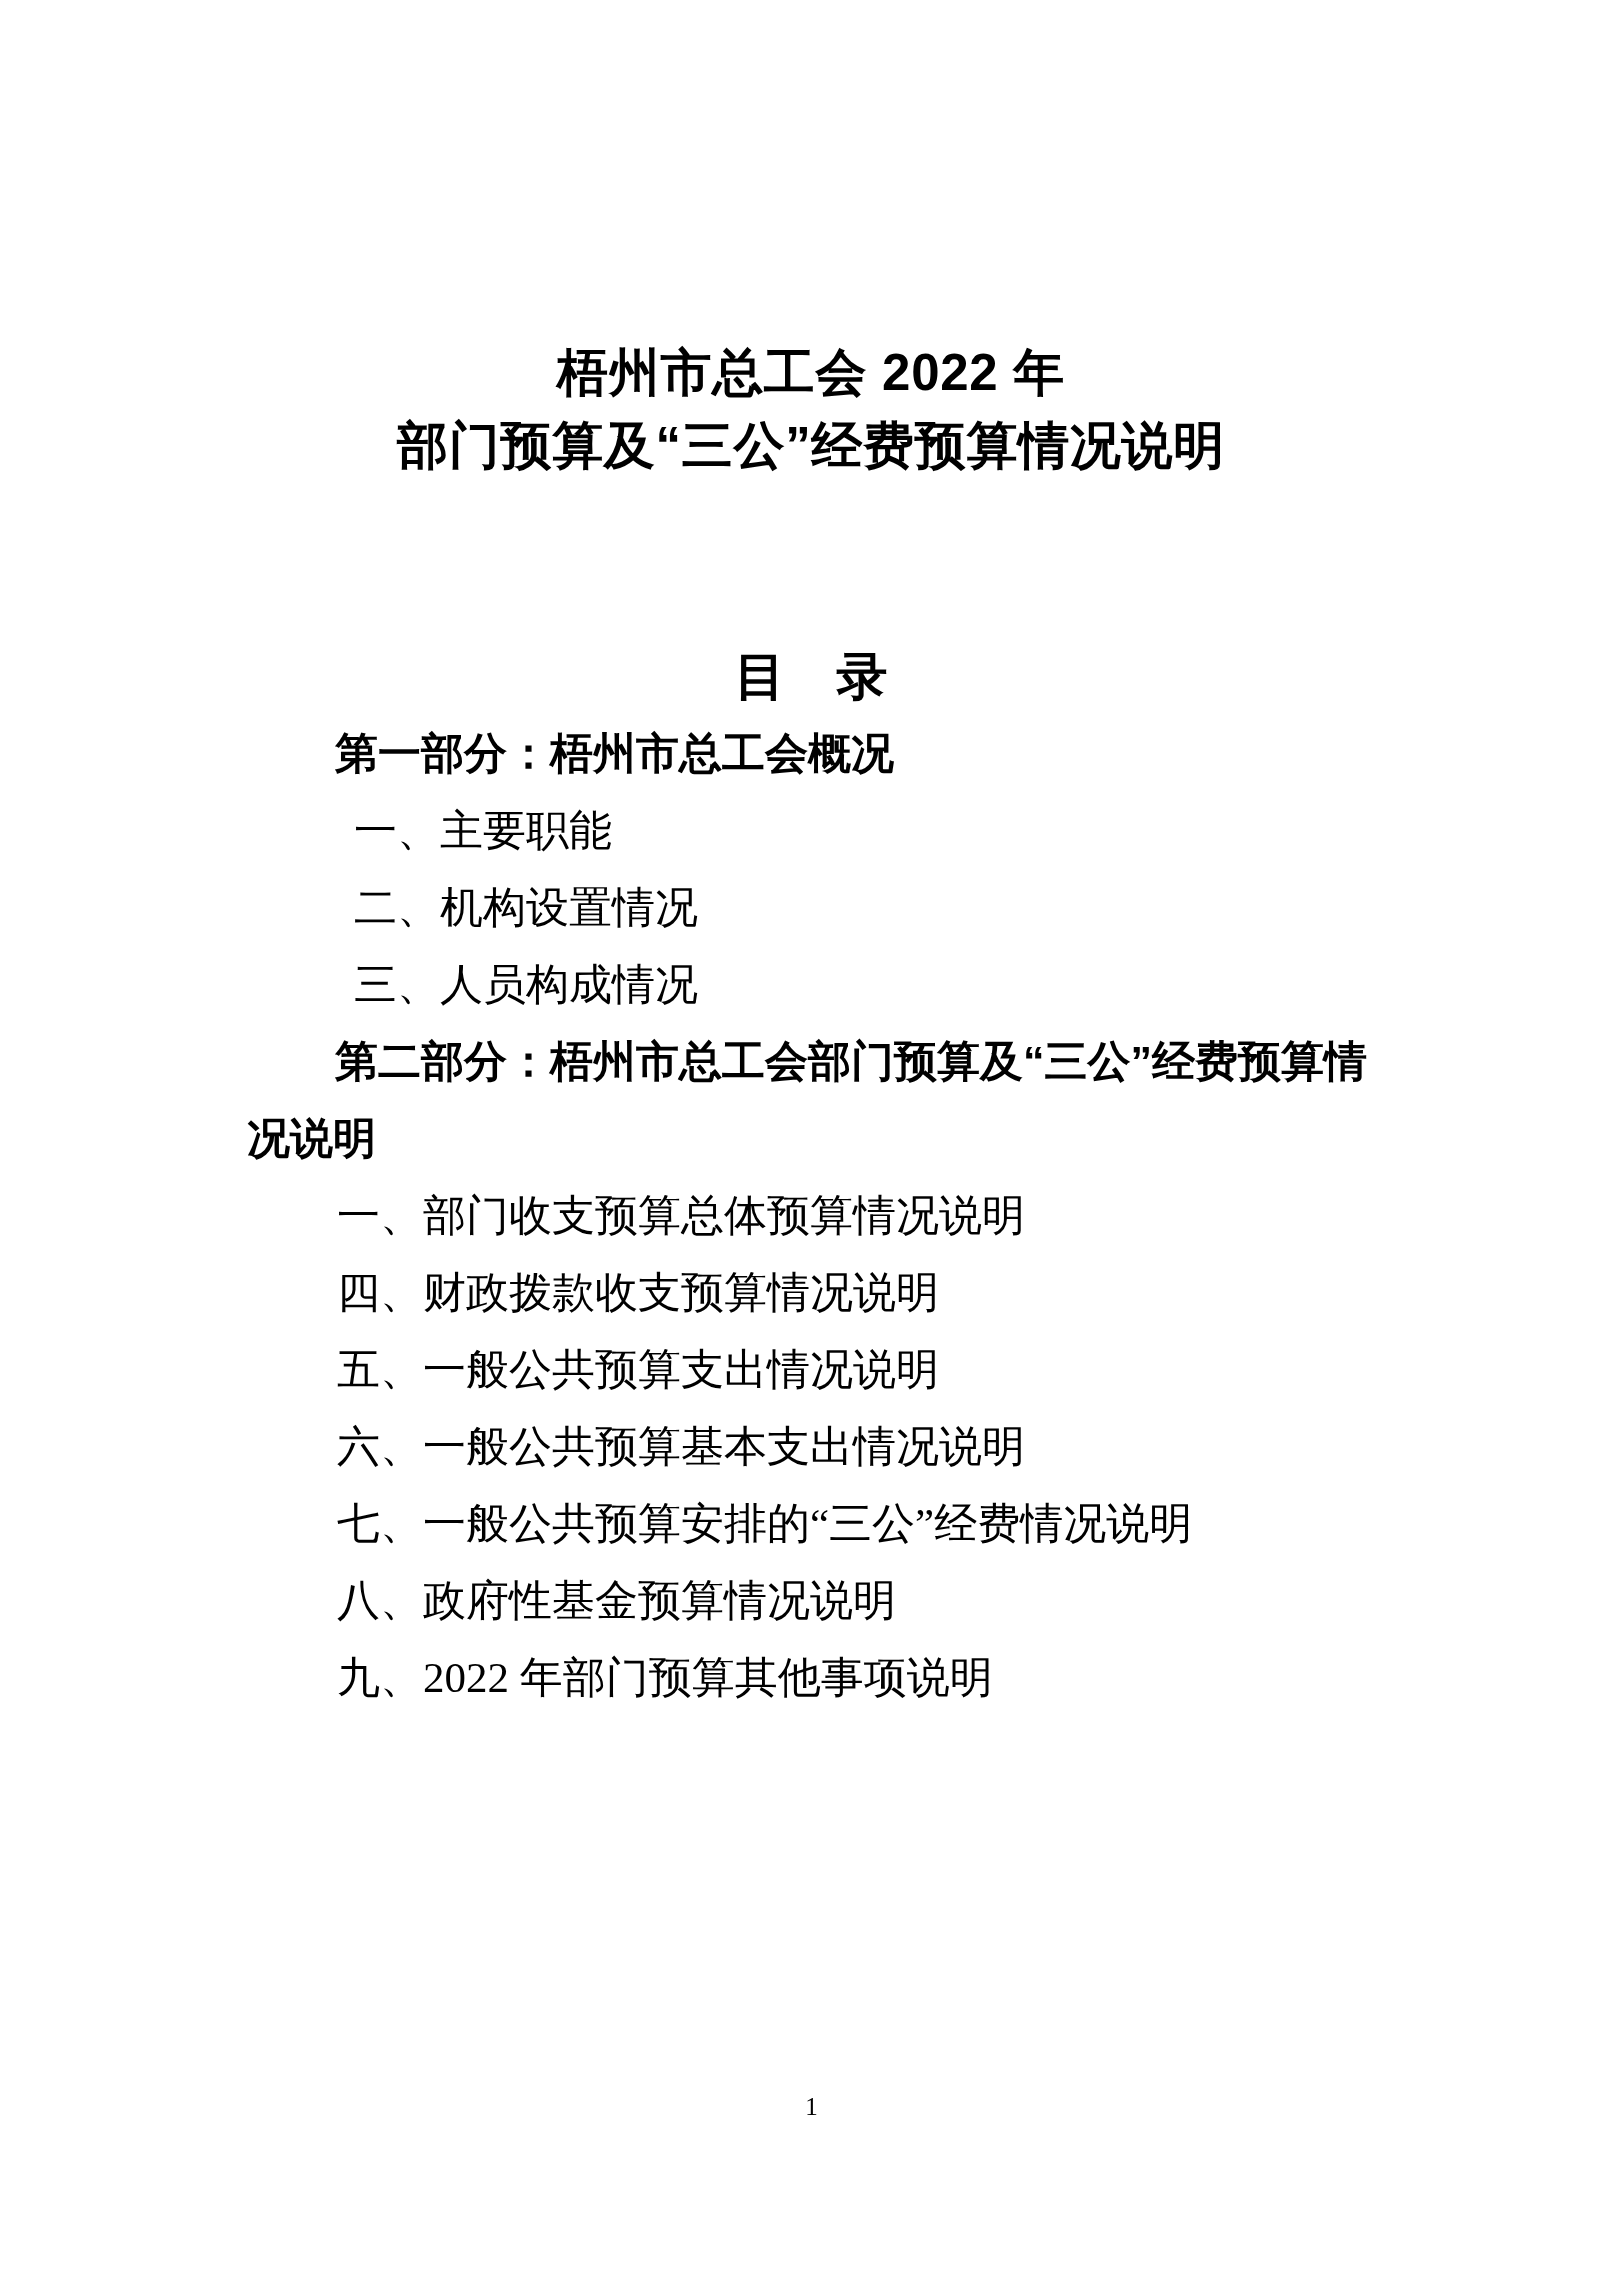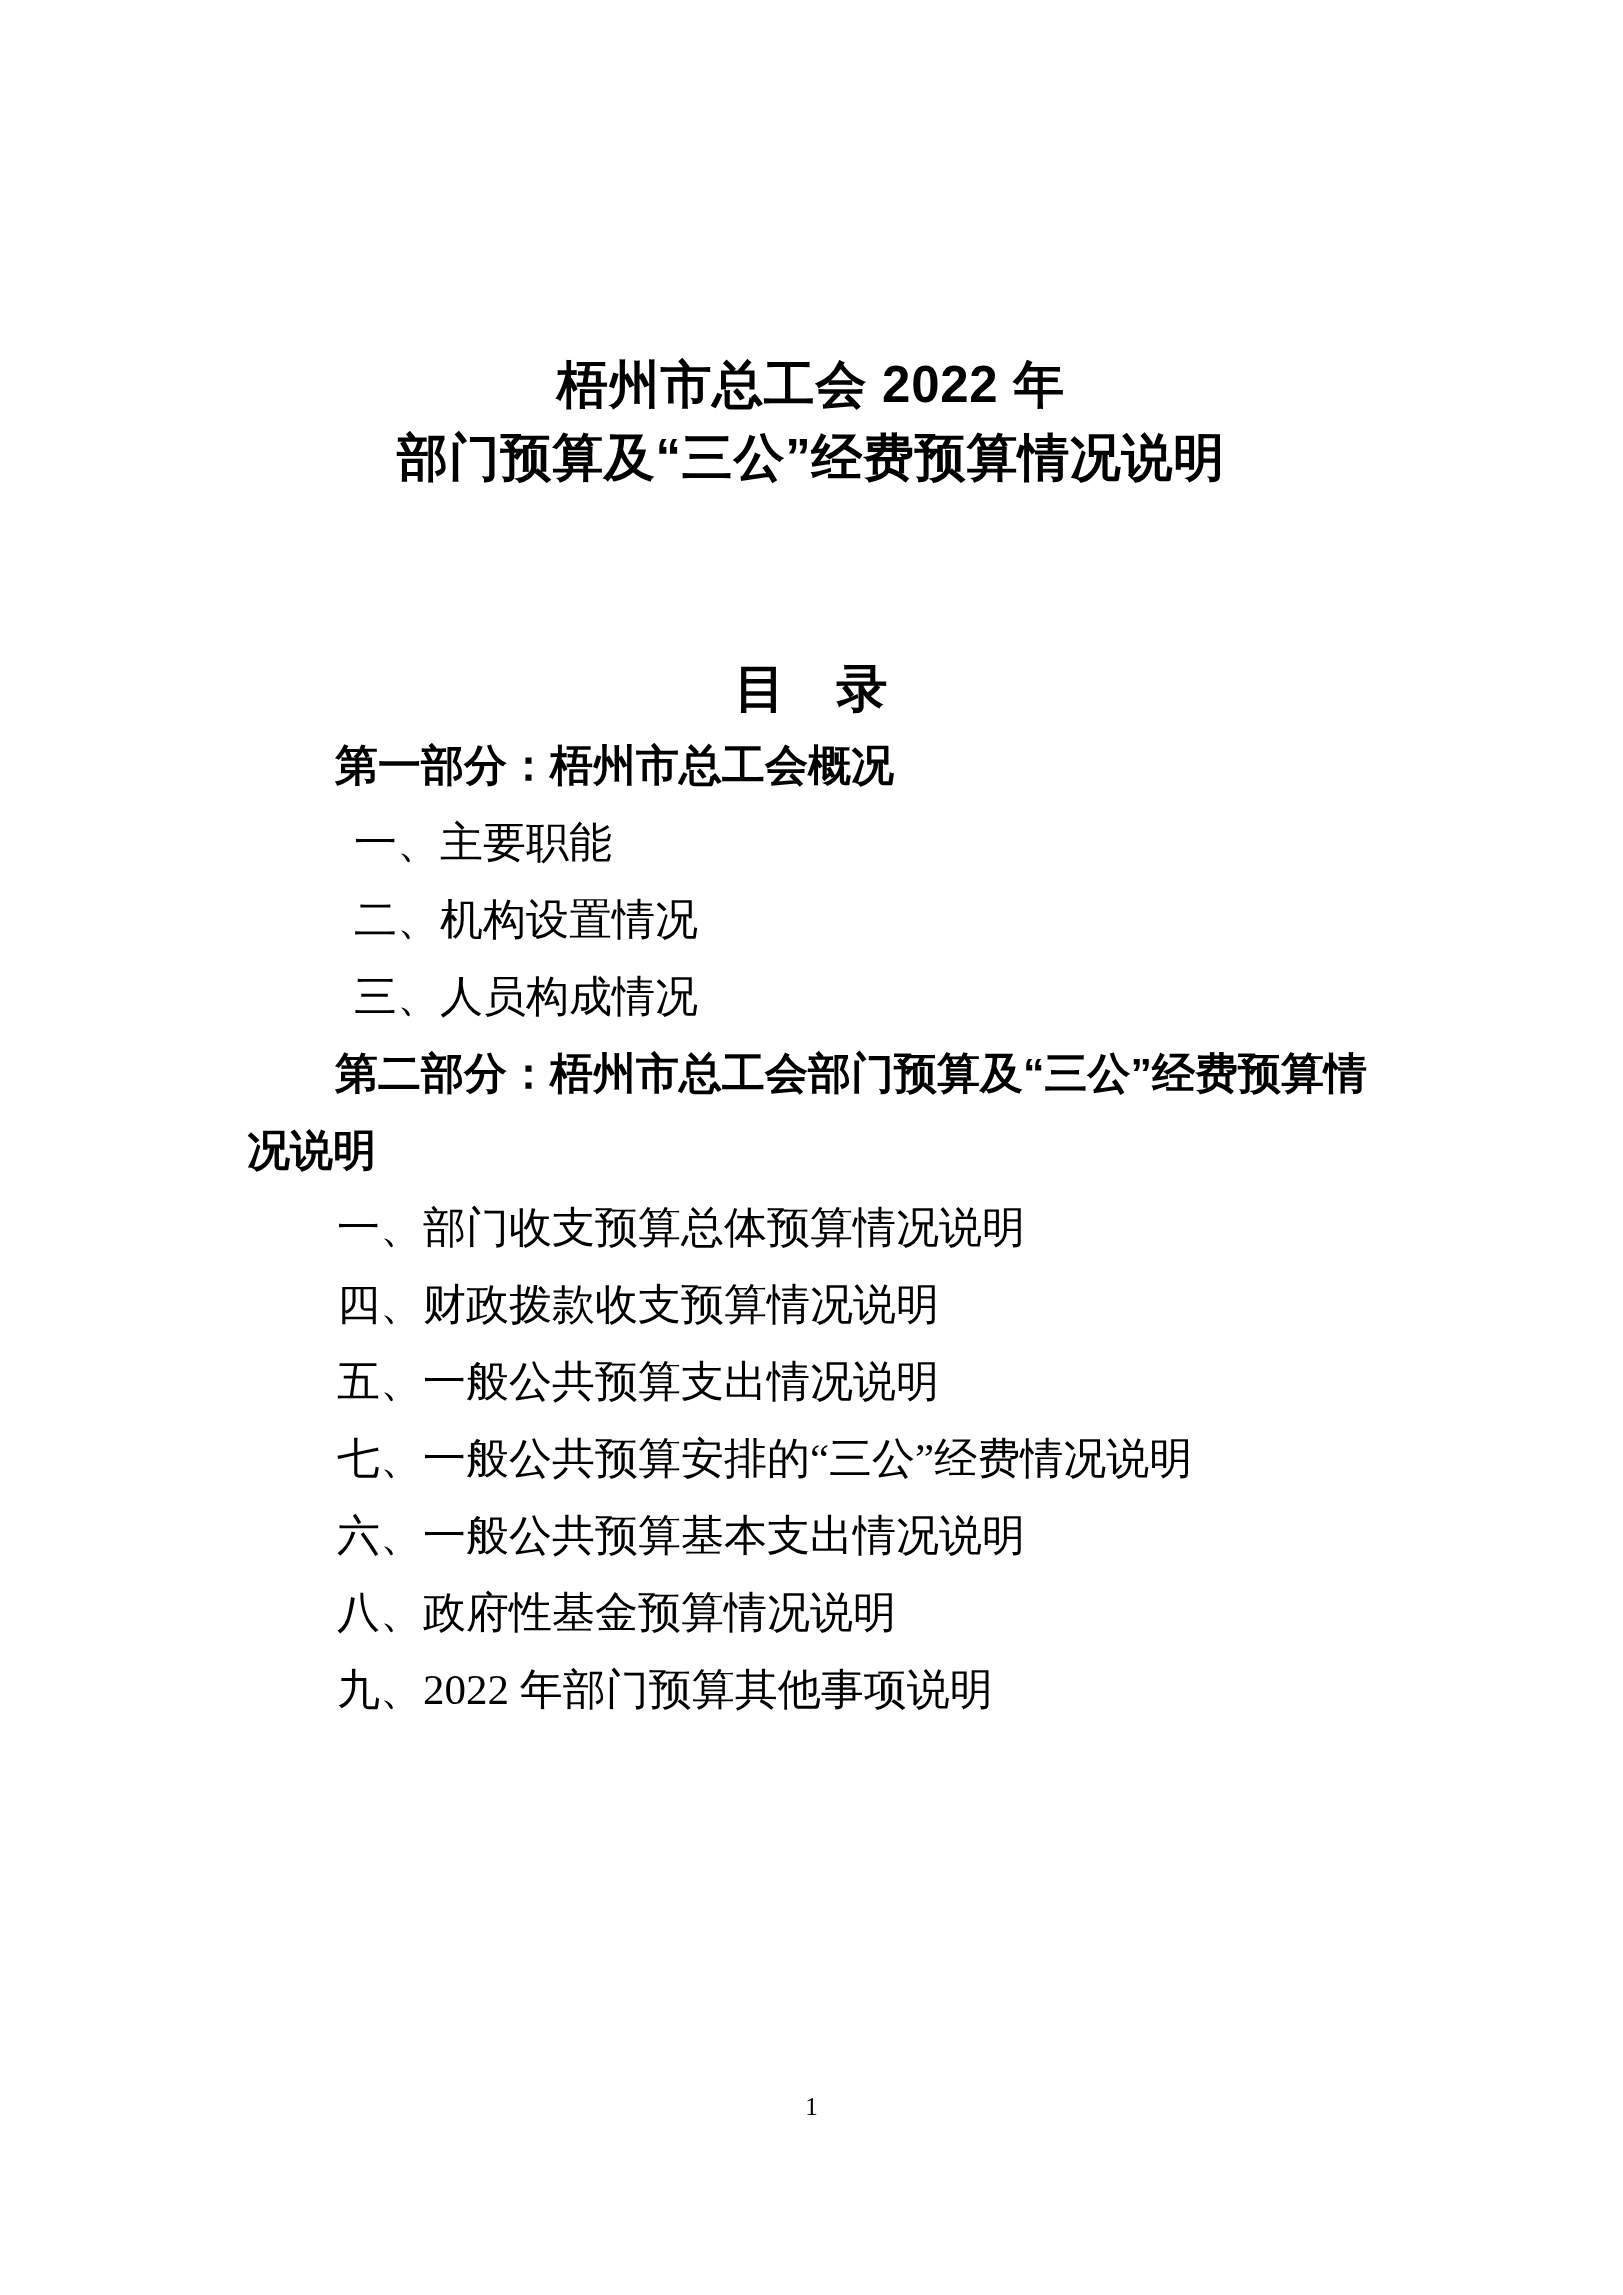--- a/index.html
+++ b/index.html
@@ -12,21 +12,21 @@
     width: 1623px;
     height: 2295px;
     background: #ffffff;
     overflow: hidden;
     font-family: "Liberation Serif", "DejaVu Serif", serif;
     color: #000000;
   }
   .content {
     position: absolute;
     left: 247px;
-    top: 12px;
+    top: 0;
     width: 1128px;
   }
   .hei {
     font-family: "Liberation Sans", "DejaVu Sans", sans-serif;
     font-weight: bold;
   }
   .title-block {
     margin-top: 336px;
     width: 1128px;
     text-align: center;
@@ -90,22 +90,22 @@
 
     <div class="toc-entries">
       <p class="entry section-heading hei">第一部分：梧州市总工会概况</p>
       <p class="entry part1-item">一、主要职能</p>
       <p class="entry part1-item">二、机构设置情况</p>
       <p class="entry part1-item">三、人员构成情况</p>
       <p class="entry section-heading hei">第二部分：梧州市总工会部门预算及“三公”经费预算情况说明</p>
       <p class="entry part2-item">一、部门收支预算总体预算情况说明</p>
       <p class="entry part2-item">四、财政拨款收支预算情况说明</p>
       <p class="entry part2-item">五、一般公共预算支出情况说明</p>
+      <p class="entry part2-item">六、一般公共预算基本支出情况说明</p>
       <p class="entry part2-item">七、一般公共预算安排的“三公”经费情况说明</p>
-      <p class="entry part2-item">六、一般公共预算基本支出情况说明</p>
       <p class="entry part2-item">八、政府性基金预算情况说明</p>
       <p class="entry part2-item">九、2022 年部门预算其他事项说明</p>
     </div>
 
   </div>
 
   <div class="page-number">1</div>
 </div>
 
 

